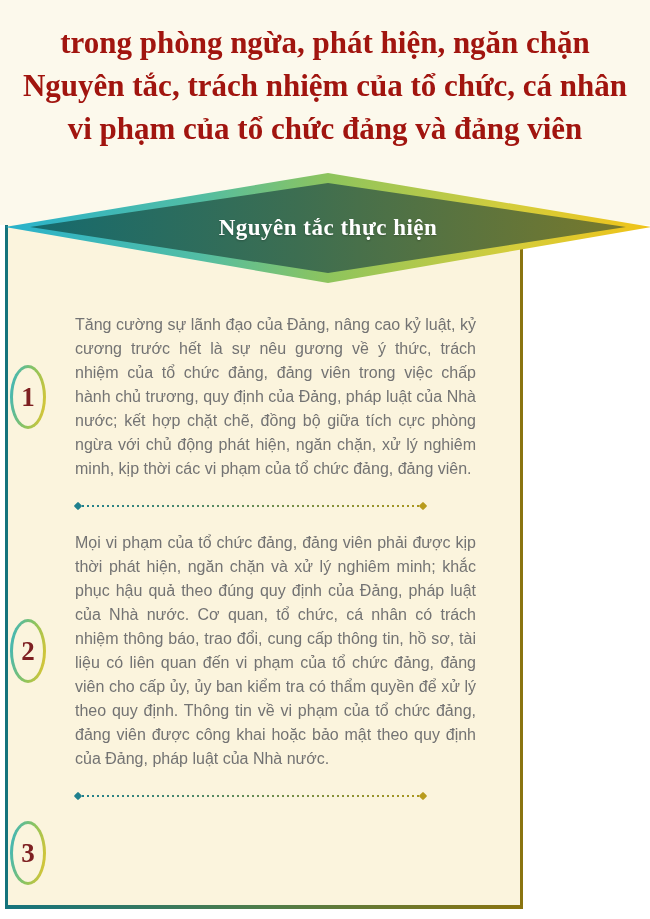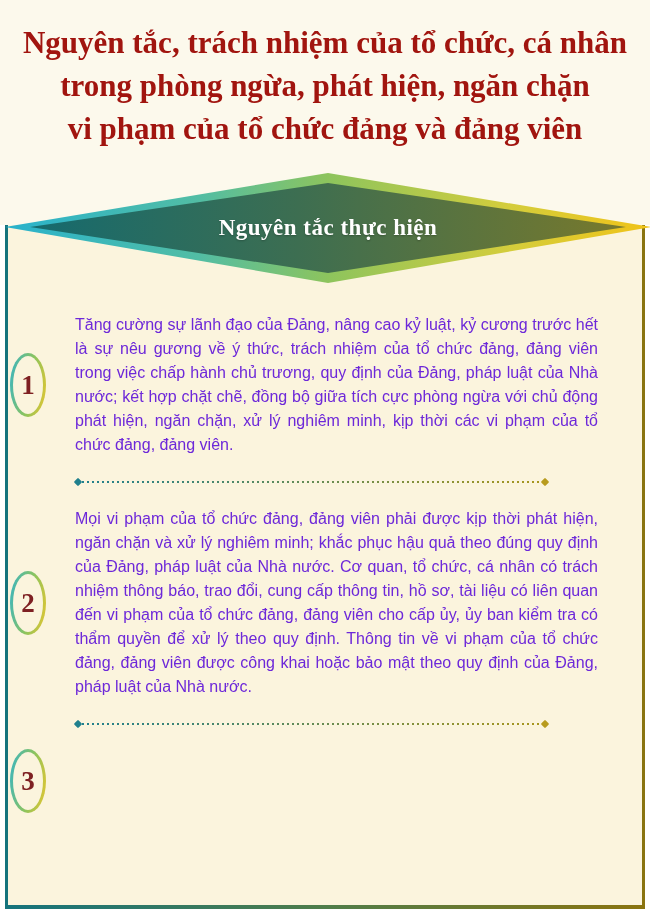--- a/index.html
+++ b/index.html
@@ -15,21 +15,21 @@
   .title {
     text-align:center;
     font-family:"Liberation Serif", serif;
     font-weight:700;
     font-size:31px; line-height:43px;
     color:#a1150f;
   }
   
   .panel {
     position:relative;
-    margin:0 5px; width:640px; height:684px;
+    margin:0 5px; width:518px; height:684px;
     background:#fbf4dd;
     border:3px solid #15737c;
     border-top:0; border-bottom-width:4px;
     border-image:linear-gradient(90deg,#15737c,#4f7d4a 50%,#8a7410) 1;
   }
   
   .banner {
     position:absolute; left:-4px; top:-53px; width:648px; height:112px;
     pointer-events:none;
   }
@@ -55,21 +55,21 @@
     background:#fbf4dd;
     display:flex; align-items:center; justify-content:center;
   }
   .badge-num {
     font-family:"Liberation Serif", serif; font-weight:700;
     font-size:27px; color:#7e2022; line-height:1;
   }
   .item-text {
     flex:1;
     font-size:16px; line-height:24px;
-    color:#6d28d9;
+    color:#737373;
     text-align:justify;
   }
   
   .sep { position:relative; height:6px; margin:22px 50px 22px 65px; }
   .sep-line {
     position:absolute; left:7px; right:7px; top:2px; height:2px;
     background:linear-gradient(90deg,#20808d,#a8961d);
     -webkit-mask:repeating-linear-gradient(90deg,#000 0 2px,transparent 2px 5px);
             mask:repeating-linear-gradient(90deg,#000 0 2px,transparent 2px 5px);
   }
@@ -78,22 +78,22 @@
     transform:rotate(45deg); border-radius:1px;
   }
   .sep::before { left:0;  background:#20808d; }
   .sep::after  { right:0; background:#b89b1d; }
 </style>
 </head>
 <body>
 
 <div class="top-band">
   <div class="title">
+    <div>trong phòng ngừa, phát hiện, ngăn chặn</div>
     <div>Nguyên tắc, trách nhiệm của tổ chức, cá nhân</div>
-    <div>trong phòng ngừa, phát hiện, ngăn chặn</div>
     <div>vi phạm của tổ chức đảng và đảng viên</div>
   </div>
 </div>
 
 <div class="panel">
 
   <div class="banner">
     <svg viewBox="0 0 648 112">
       <defs>
         <linearGradient id="g-outer" x1="0" y1="0" x2="1" y2="0">

